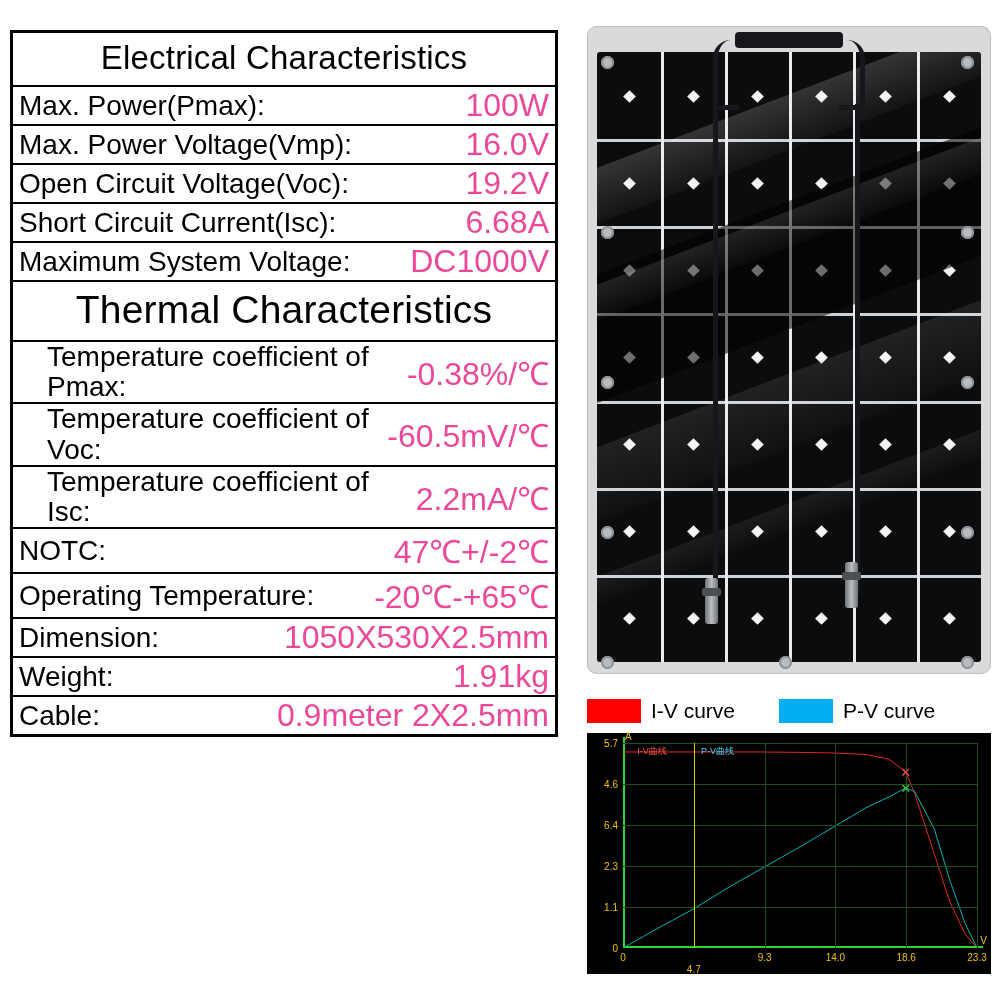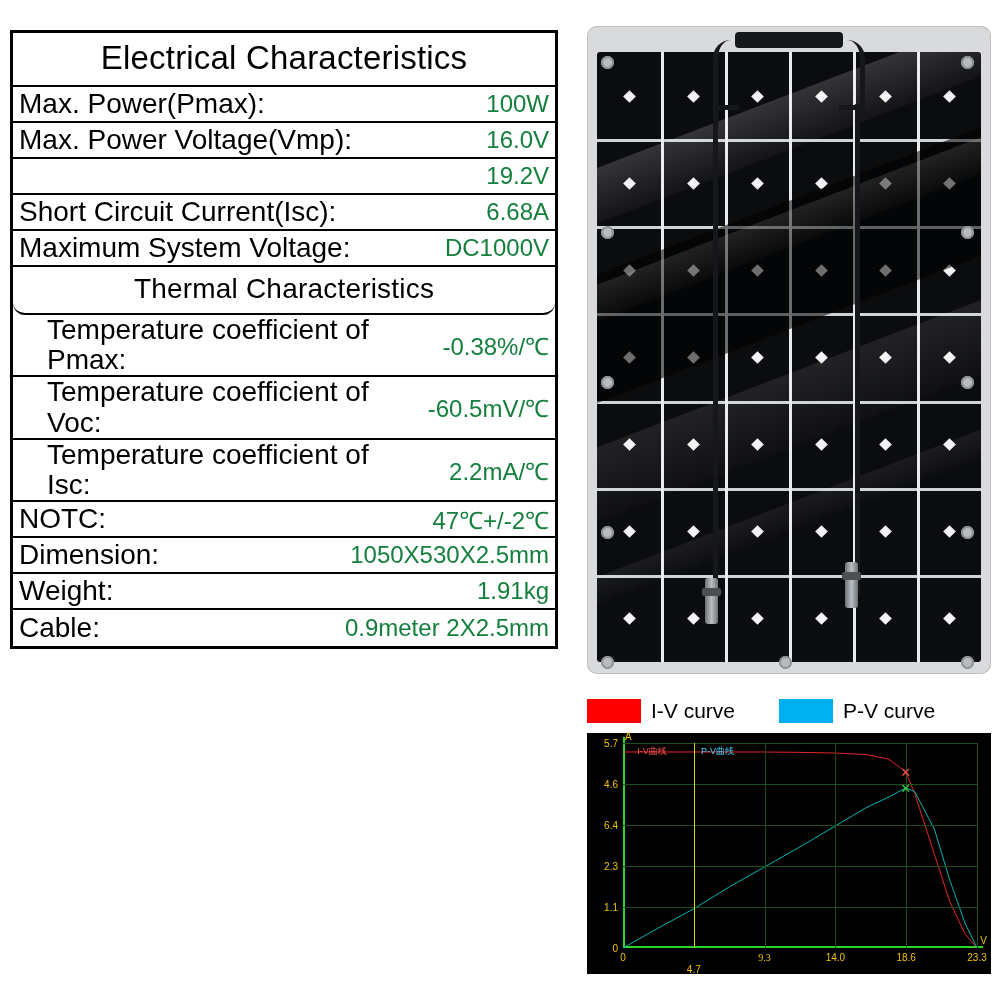--- a/index.html
+++ b/index.html
@@ -36,35 +36,35 @@
     min-height: 36px;
     padding: 0 6px;
   }
   .row:last-child { border-bottom: none; }
   .row .k {
     font-size: 28px;
     color: #000;
     white-space: nowrap;
   }
   .row .v {
-    font-size: 24px;
-    color: #15803d;
+    font-size: 32px;
+    color: #ec4899;
     margin-left: auto;
     white-space: nowrap;
     text-align: right;
   }
   .row.tall { min-height: 62px; }
   .row.tall .k {
     line-height: 1.08;
     max-width: 350px;
     white-space: normal;
     margin-left: 28px;
   }
   .row.fullrow { justify-content: space-between; }
-  .sec-head.small { font-size: 28px; border-radius: 12px; }
+  .sec-head.small { font-size: 39px; }
 
   
   .panel-wrap {
     position: absolute;
     left: 587px; top: 26px;
     width: 404px; height: 648px;
   }
   .panel-frame {
     position: absolute; inset: 0;
     background: #d9dadc;
@@ -213,20 +213,21 @@
 
     <div class="row">
       <span class="k">Max. Power(Pmax):</span>
       <span class="v">100W</span>
     </div>
     <div class="row">
       <span class="k">Max. Power Voltage(Vmp):</span>
       <span class="v">16.0V</span>
     </div>
     <div class="row">
+      <span class="k">Open Circuit Voltage(Voc):</span>
       <span class="v">19.2V</span>
     </div>
     <div class="row">
       <span class="k">Short Circuit Current(Isc):</span>
       <span class="v">6.68A</span>
     </div>
     <div class="row">
       <span class="k">Maximum System Voltage:</span>
       <span class="v">DC1000V</span>
     </div>
@@ -241,20 +242,24 @@
       <span class="k">Temperature coefficient of Voc:</span>
       <span class="v">-60.5mV/℃</span>
     </div>
     <div class="row tall">
       <span class="k">Temperature coefficient of Isc:</span>
       <span class="v">2.2mA/℃</span>
     </div>
     <div class="row">
       <span class="k">NOTC:</span>
       <span class="v">47℃+/-2℃</span>
+    </div>
+    <div class="row fullrow">
+      <span class="k">Operating Temperature:</span>
+      <span class="v">-20℃-+65℃</span>
     </div>
 
 
     <div class="row">
       <span class="k">Dimension:</span>
       <span class="v">1050X530X2.5mm</span>
     </div>
     <div class="row">
       <span class="k">Weight:</span>
       <span class="v">1.91kg</span>
@@ -374,21 +379,21 @@
         <div class="grid-h" style="top: 40%;"></div>
         <div class="ytick" style="top: 40%;">6.4</div>
         <div class="grid-h" style="top: 20%;"></div>
         <div class="ytick" style="top: 20%;">4.6</div>
         <div class="grid-h" style="top: 0%;"></div>
         <div class="ytick" style="top: 0%;">5.7</div>
         <div class="xtick" style="left: 0%;">0</div>
         <div class="grid-v" style="left: 20%;"></div>
         <div class="xtick" style="left: 20%; margin-top: 16px;">4.7</div>
         <div class="grid-v" style="left: 40%;"></div>
-        <div class="xtick" style="left: 40%; font-family: Liberation Serif, serif;">9.3</div>
+        <div class="xtick" style="left: 40%;">9.3</div>
         <div class="grid-v" style="left: 60%;"></div>
         <div class="xtick" style="left: 60%;">14.0</div>
         <div class="grid-v" style="left: 80%;"></div>
         <div class="xtick" style="left: 80%;">18.6</div>
         <div class="grid-v" style="left: 100%;"></div>
         <div class="xtick" style="left: 100%;">23.3</div>
         <div class="axis-unit" style="left: 2px; top: -12px;">A</div>
         <div class="axis-unit" style="right: -10px; bottom: 2px;">V</div>
         <div class="cl-label" style="left: 4%; top: 1%; color: rgb(255, 85, 85);">I-V曲线</div>
         <div class="cl-label" style="left: 22%; top: 1%; color: rgb(69, 215, 255);">P-V曲线</div>

